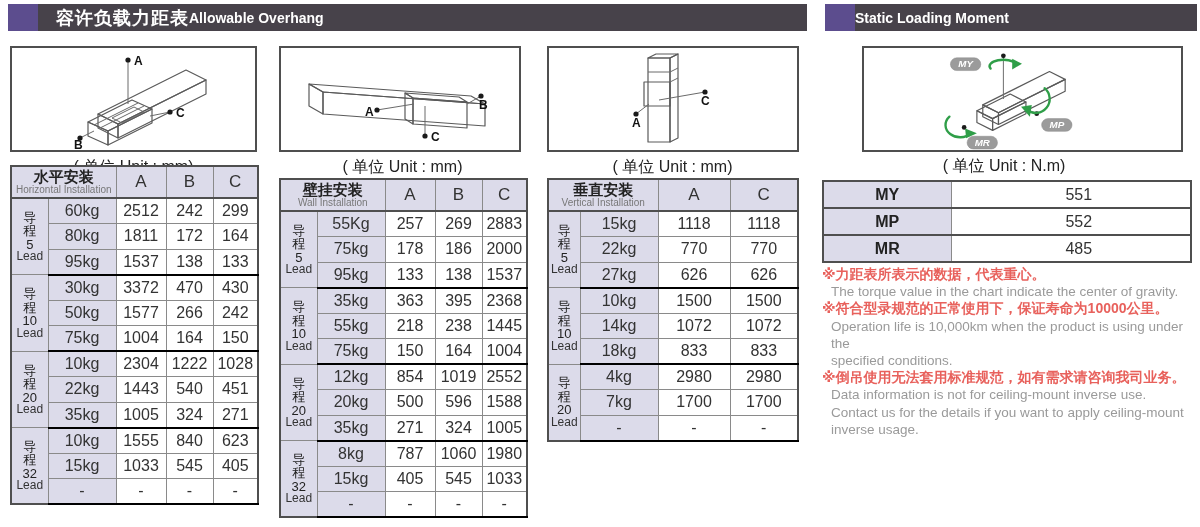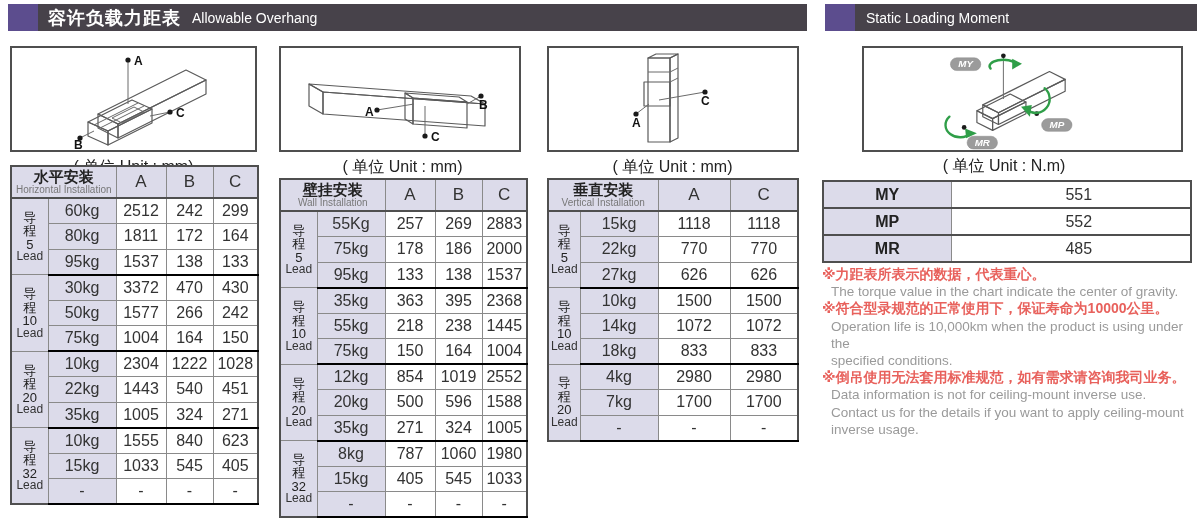--- a/index.html
+++ b/index.html
@@ -6,22 +6,22 @@
   html,body { width:1200px; height:527px; }
   body {
     position:relative; overflow:hidden; background:#fff;
     font-family:"Liberation Sans","DejaVu Sans",sans-serif; color:#333;
   }
   .abs { position:absolute; }
 
   
   .hbar { display:flex; align-items:center; background:#47424a; height:27px; }
   .hbar .sq { width:30px; height:27px; background:#5c4d8e; flex:none; }
-  .hbar .zh { color:#fff; font-weight:bold; font-size:18px; margin-left:10px; letter-spacing:1px; white-space:nowrap; }
-  .hbar .en { color:#fff; font-weight:normal; font-size:14px; margin-left:11px; white-space:nowrap; }
+  .hbar .zh { color:#fff; font-weight:bold; font-size:18px; margin-left:18px; letter-spacing:1px; white-space:nowrap; }
+  .hbar .en { color:#fff; font-weight:bold; font-size:14px; margin-left:0; white-space:nowrap; }
 
   
   .dbox { border:2px solid #4f4f4f; background:#fff; }
   .dbox svg { display:block; width:100%; height:100%; }
   .sketch { stroke:#5a5a5a; stroke-width:1.2; fill:none; stroke-linejoin:round; }
   .thin   { stroke:#6a6a6a; stroke-width:1; fill:none; }
   .dot { fill:#1a1a1a; stroke:none; }
   .ptlab { font:bold 12px "Liberation Sans",sans-serif; fill:#111; }
   .green-arrow { stroke:#2f9e48; stroke-width:2.4; fill:none; stroke-linecap:round; }
   .green-head  { fill:#2f9e48; stroke:none; }

